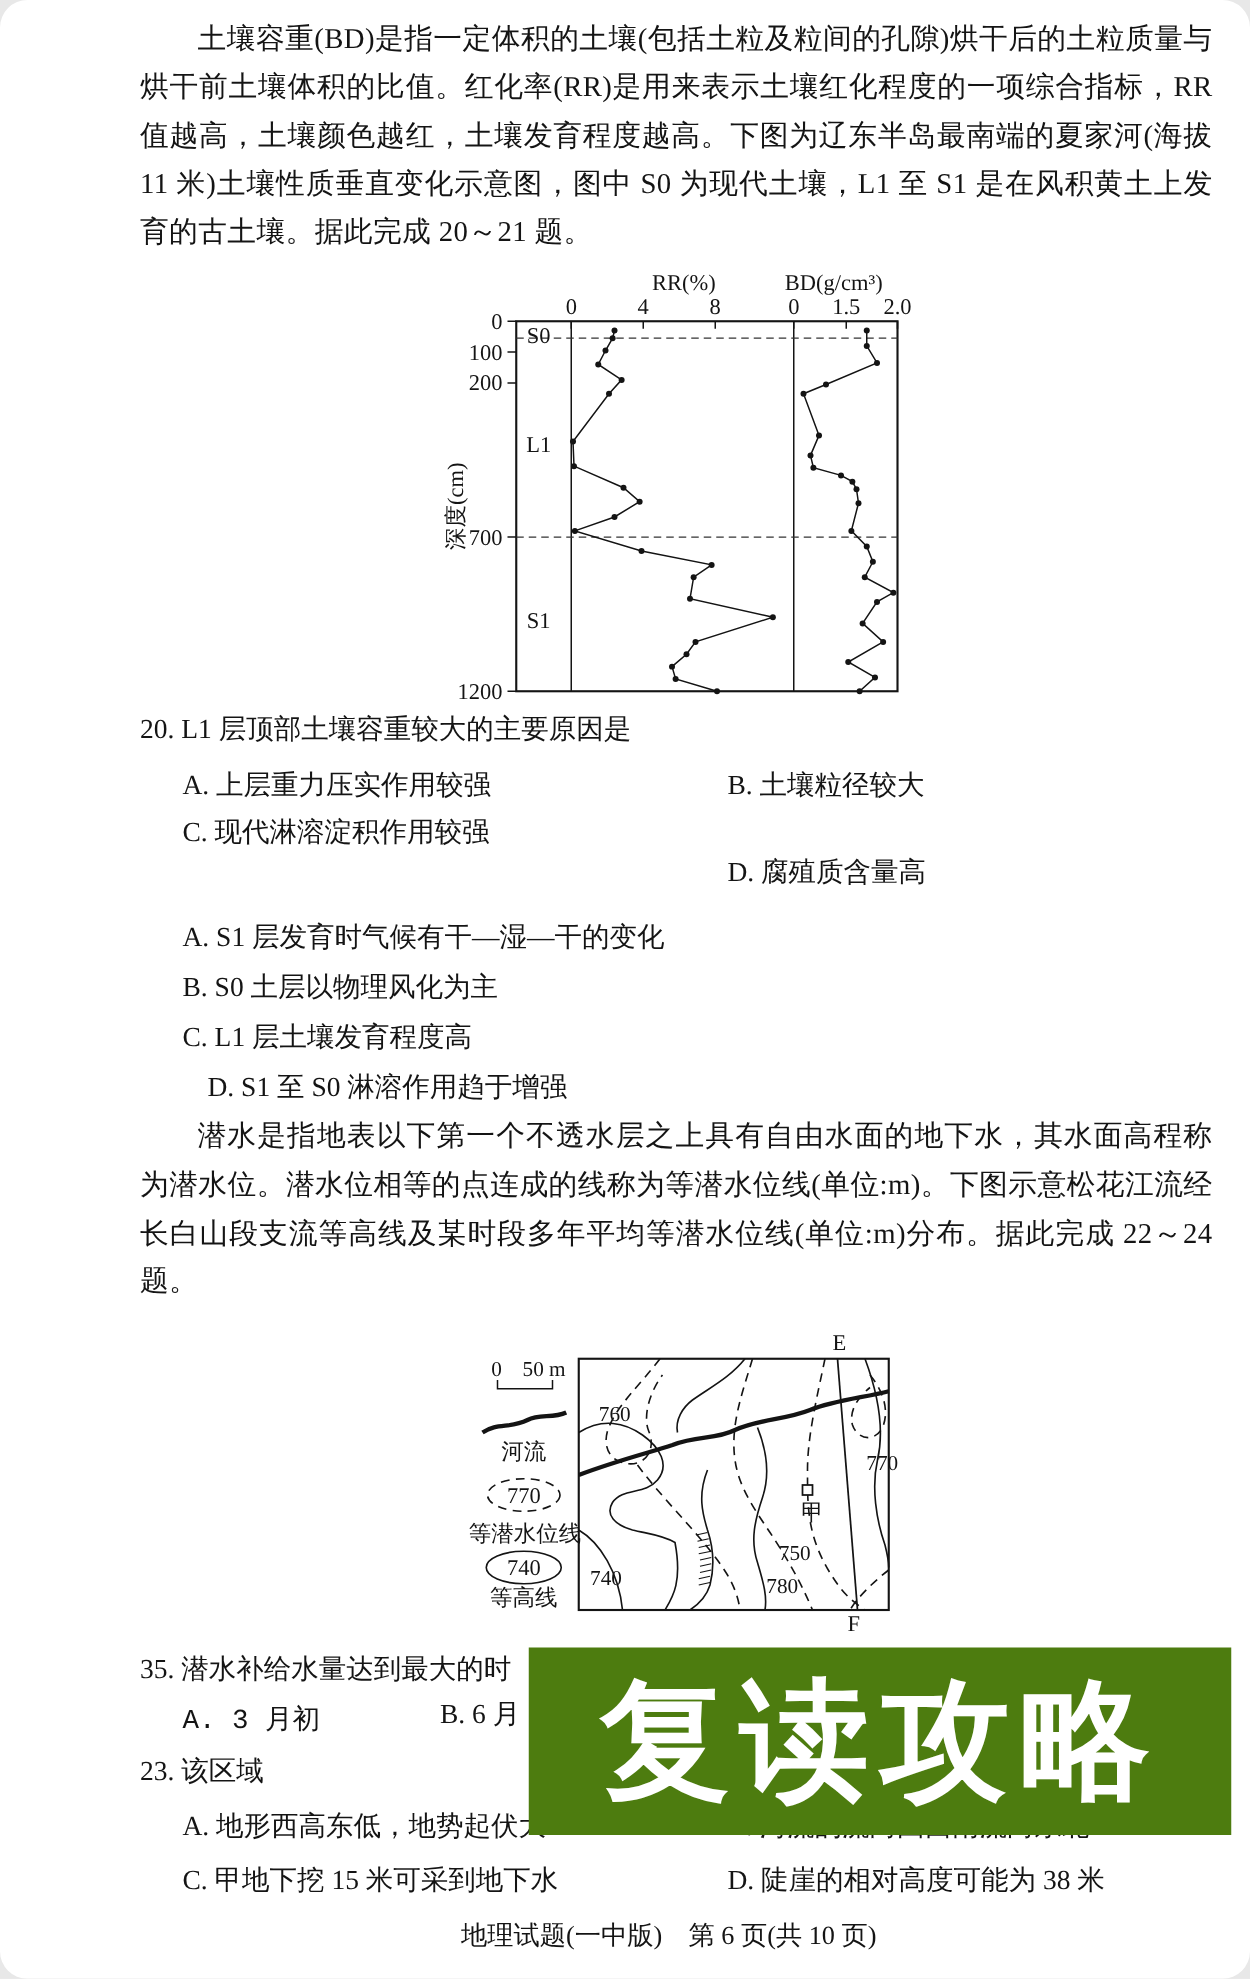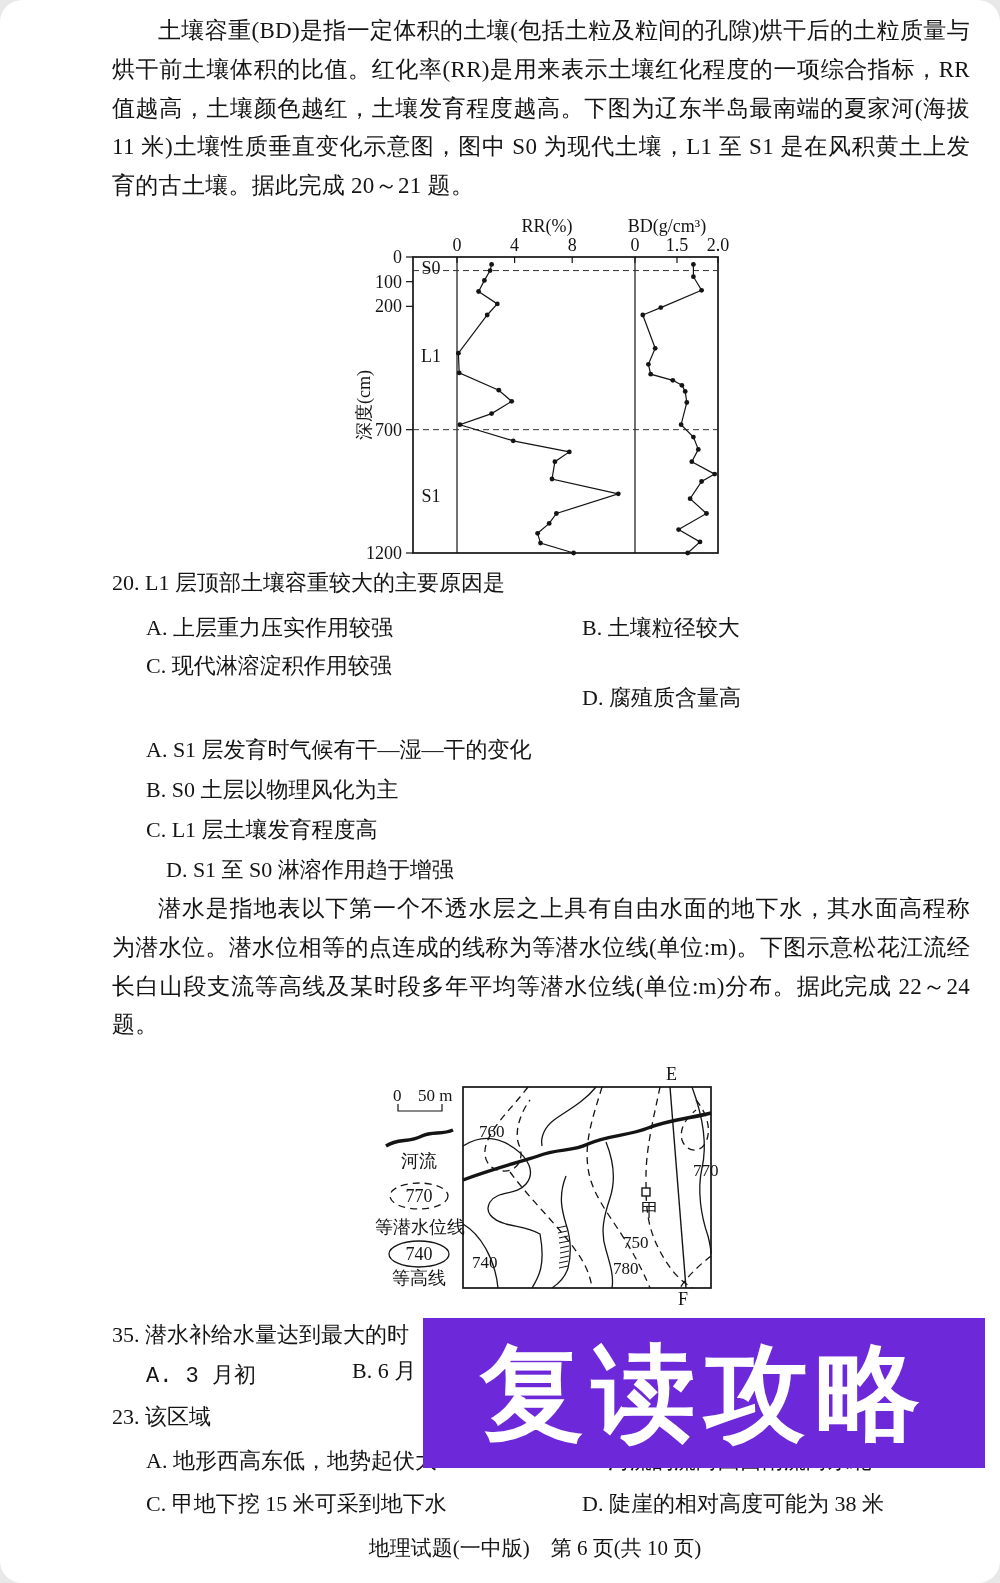--- a/index.html
+++ b/index.html
@@ -179,17 +179,17 @@
   <div class="tline" style="left:352px;top:1356px;text-align:center;">B. 6 月</div>
 
   <div class="tline" style="left:112px;top:1402px;">23. 该区域</div>
   <div class="tline" style="left:146px;top:1446px;">A. 地形西高东低，地势起伏大</div>
   <div class="tline" style="left:582px;top:1446px;">B. 河流的流向由西南流向东北</div>
   <div class="tline" style="left:146px;top:1489px;">C. 甲地下挖 15 米可采到地下水</div>
   <div class="tline" style="left:582px;top:1489px;">D. 陡崖的相对高度可能为 38 米</div>
 
   <div class="footer">地理试题(一中版)　第 6 页(共 10 页)</div>
 
-  <div class="watermark" id="wm" style="background: #6d28d9;">
+  <div class="watermark" id="wm" style="background: #4d7c0f;">
     <span>复读攻略</span>
   </div>
 
 </div>
 
 </body></html>

